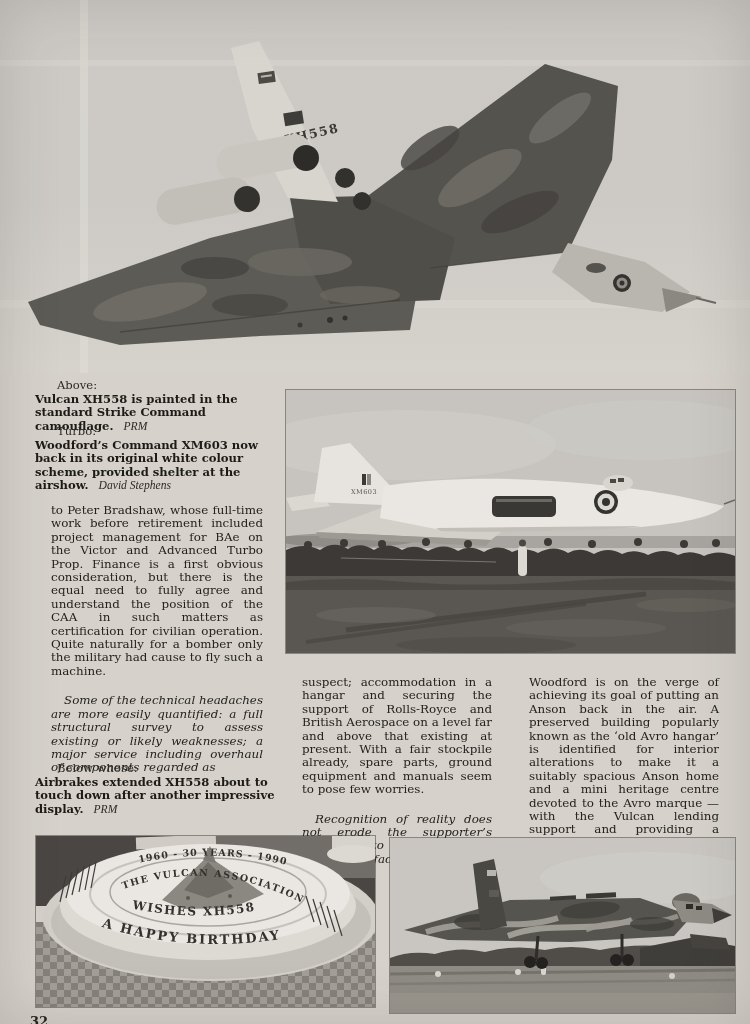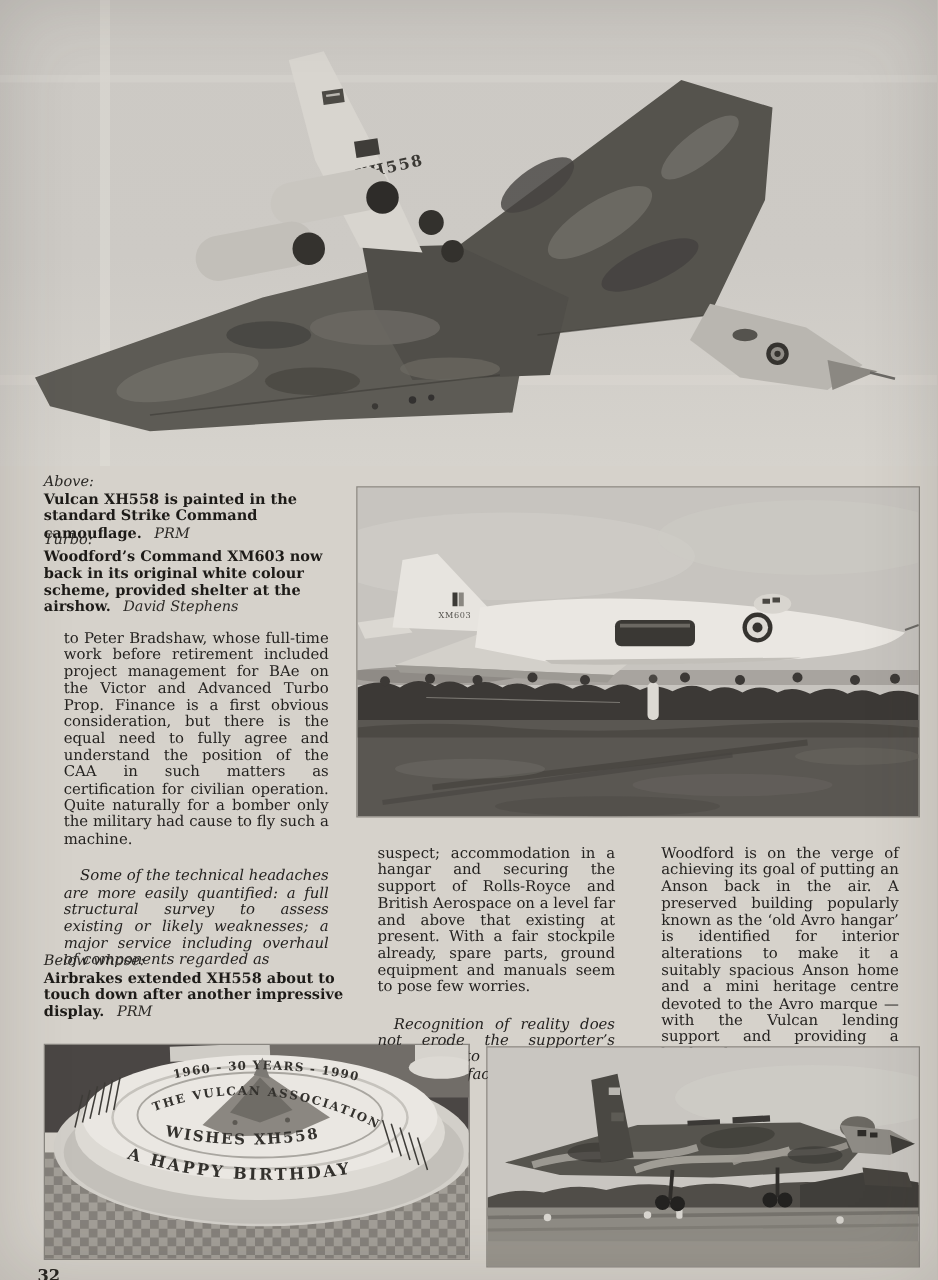--- a/index.html
+++ b/index.html
@@ -9,23 +9,23 @@
     font-family:"DejaVu Serif", serif; color:#201e1b;
   }
   .page::after{
     content:""; position:absolute; inset:0; pointer-events:none;
     box-shadow:inset 0 0 60px rgba(60,55,48,.18);
   }
   .photo { position:absolute; display:block; }
   .photo.bordered { outline:1px solid rgba(45,42,38,.45); }
 
   .caption { position:absolute; width:252px; font-size:11.6px; line-height:13.2px; }
-  .cap-label { font-style:italic; color:#2c2a27; margin-bottom:1px; }
+  .cap-label { color:#2c2a27; margin-bottom:1px;margin-left:22px; }
   .cap-text  { font-weight:bold; color:#1d1b18; }
-  .credit    { font-weight:normal; font-style:italic; margin-left:10px; color:#2c2a27; }
+  .credit    { font-weight:normal; font-style:italic; margin-left:10px; color:#2c2a27;font-family:Liberation Serif, serif; }
 
   .col {
     position:absolute; font-size:11.9px; line-height:13.4px;
     text-align:justify; color:#242220;
   }
   .col p { margin:16px; }
   .col p.indent { text-indent:13px; }
   .col p + p { margin-top:2px;font-style:italic; }
 
   .page-number { position:absolute; left:30px; top:1014px; font-weight:bold; font-size:13px; color:#26231f; }

